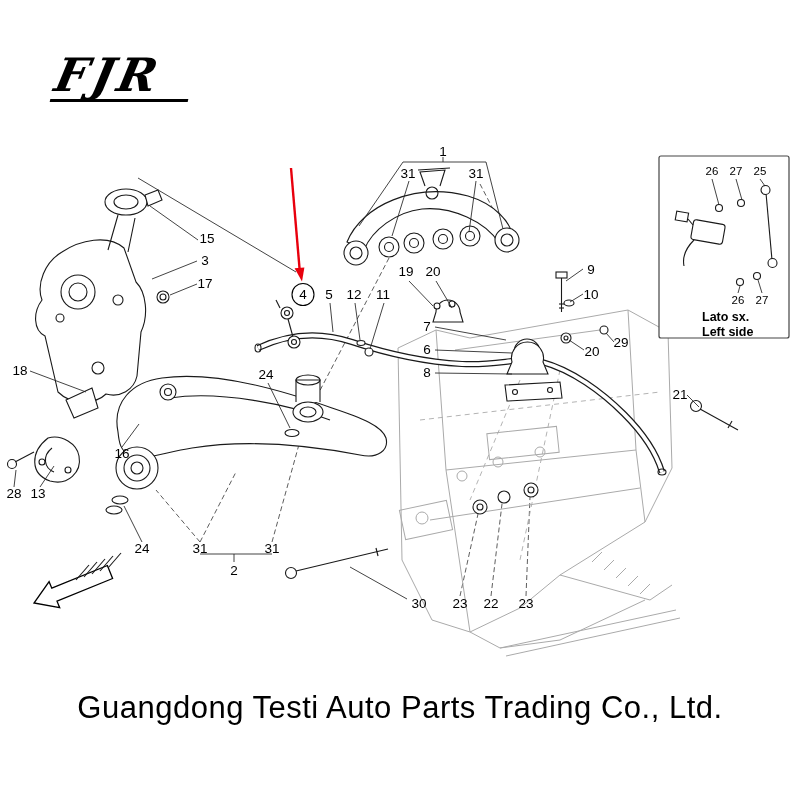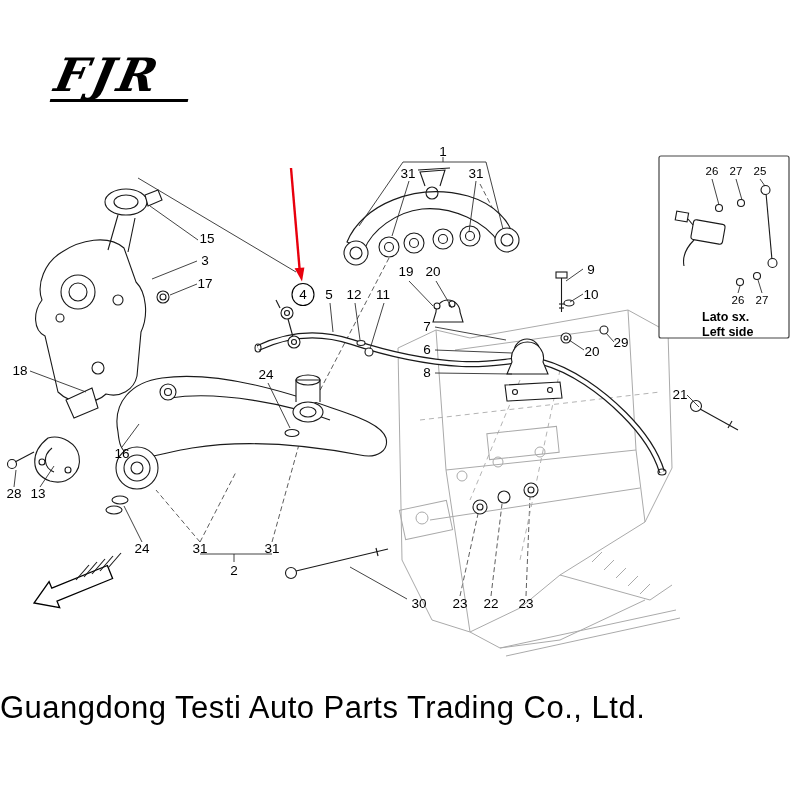--- a/index.html
+++ b/index.html
@@ -4,21 +4,21 @@
 <style>
   * { margin:0; padding:0; box-sizing:border-box; }
   html,body { background:#fff; }
   body { font-family:"Liberation Sans", sans-serif; }
   .stage { position:relative; width:800px; height:800px; background:#fff; overflow:hidden; }
   .logo { position:absolute; left:56px; top:52px; font-family:"DejaVu Serif", serif;
           font-style:italic; font-weight:700; font-size:46px; letter-spacing:4px;
           color:#000; transform:skewX(-12deg); line-height:1; }
   .logo-bar { position:absolute; left:50px; top:99px; width:138px; height:3px;
               background:#000; transform:skewX(-12deg); }
-  .footer { position:absolute; left:0; right:0; top:690px; text-align:left;
+  .footer { position:absolute; left:0; right:0; top:690px; text-align:center;
             font-size:31px; color:#000; letter-spacing:0.5px; }
   svg { position:absolute; left:0; top:0; }
   svg text { font-family:"Liberation Sans", sans-serif; }
   .lbl   { font-size:13.5px; fill:#000; }
   .lbl-s { font-size:11.5px; fill:#000; }
   .cap   { font-size:12.5px; font-weight:bold; fill:#000; }
   .pt  { stroke:#1a1a1a; stroke-width:1.1; fill:none; }
   .ptf { stroke:#1a1a1a; stroke-width:1.1; fill:#fff; }
   .gy  { stroke:#aaaaaa; stroke-width:1; fill:none; }
   .gyd { stroke:#aaaaaa; stroke-width:0.9; fill:none; stroke-dasharray:5 4; }

